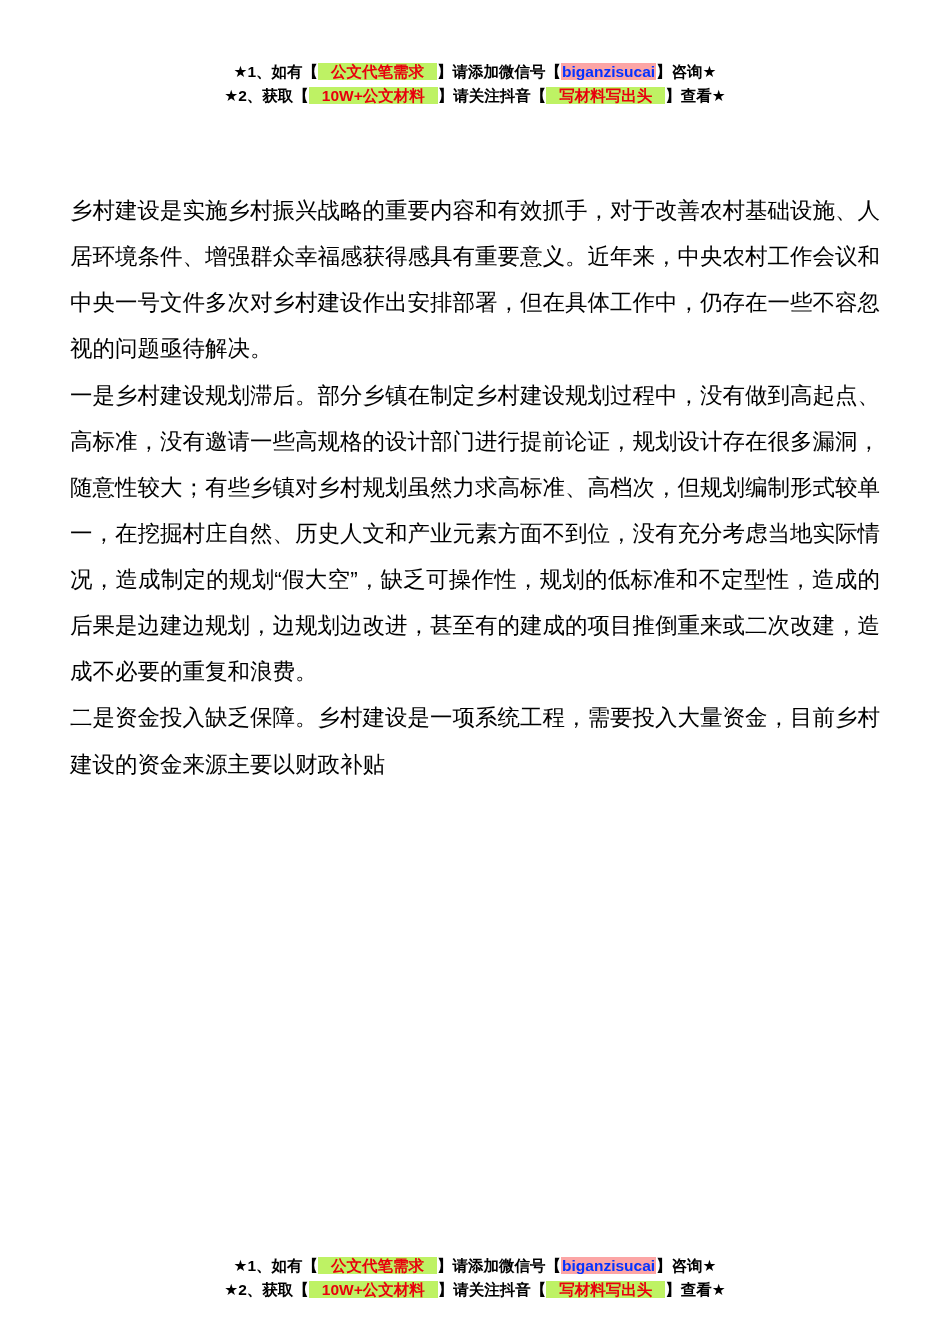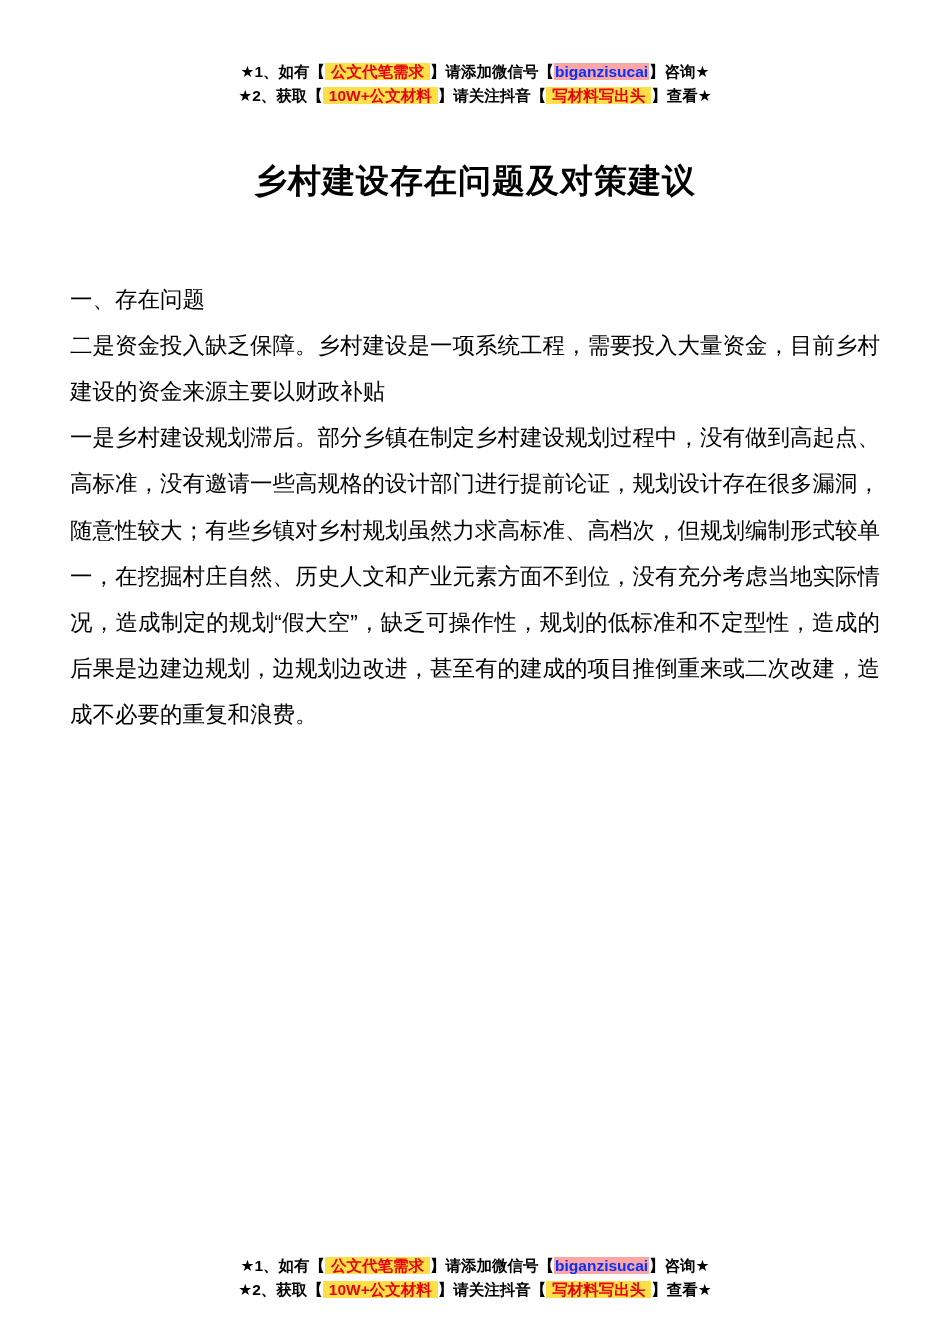--- a/index.html
+++ b/index.html
@@ -33,22 +33,22 @@
     font-size: 15.5px;
     letter-spacing: 0px;
   }
   .promo-line {
     white-space: nowrap;
   }
   .promo .star { color: #000; }
   .promo .plain { color: #000; text-align: right; }
   .promo .hl-red {
     color: #e8000d;
-    background: #fde047;
-    padding: 0 6px;
+    background: #bef264;
+    padding: 0 13px;
   }
   .promo .hl-blue {
     color: #0432ff;
     background: #fca5a5;
     padding: 0 1px;
   }
   .promo .brk { color: #000; }
 
   .promo-top { margin-bottom: 6px; }
   .promo-bottom {
@@ -90,26 +90,25 @@
 
   <div class="promo promo-top">
     <div class="promo-line">
       <span class="star">★</span><span class="plain">1、如有</span><span class="brk">【</span><span class="hl-red">公文代笔需求</span><span class="brk">】</span><span class="plain">请添加微信号</span><span class="brk">【</span><span class="hl-blue">biganzisucai</span><span class="brk">】</span><span class="plain">咨询</span><span class="star">★</span>
     </div>
     <div class="promo-line">
       <span class="star">★</span><span class="plain">2、获取</span><span class="brk">【</span><span class="hl-red">10W+公文材料</span><span class="brk">】</span><span class="plain">请关注抖音</span><span class="brk">【</span><span class="hl-red">写材料写出头</span><span class="brk">】</span><span class="plain">查看</span><span class="star">★</span>
     </div>
   </div>
 
-  <h1 class="doc-title">乡村建设存在问题及对策建议</h1>
 
   <div class="body-text">
-    <p class="para">一、存在问题</p>
+    <p class="para">乡村建设是实施乡村振兴战略的重要内容和有效抓手，对于改善农村基础设施、人居环境条件、增强群众幸福感获得感具有重要意义。近年来，中央农村工作会议和中央一号文件多次对乡村建设作出安排部署，但在具体工作中，仍存在一些不容忽视的问题亟待解决。</p>
+    <p class="para">一是乡村建设规划滞后。部分乡镇在制定乡村建设规划过程中，没有做到高起点、高标准，没有邀请一些高规格的设计部门进行提前论证，规划设计存在很多漏洞，随意性较大；有些乡镇对乡村规划虽然力求高标准、高档次，但规划编制形式较单一，在挖掘村庄自然、历史人文和产业元素方面不到位，没有充分考虑当地实际情况，造成制定的规划“假大空”，缺乏可操作性，规划的低标准和不定型性，造成的后果是边建边规划，边规划边改进，甚至有的建成的项目推倒重来或二次改建，造成不必要的重复和浪费。</p>
     <p class="para">二是资金投入缺乏保障。乡村建设是一项系统工程，需要投入大量资金，目前乡村建设的资金来源主要以财政补贴</p>
-    <p class="para">一是乡村建设规划滞后。部分乡镇在制定乡村建设规划过程中，没有做到高起点、高标准，没有邀请一些高规格的设计部门进行提前论证，规划设计存在很多漏洞，随意性较大；有些乡镇对乡村规划虽然力求高标准、高档次，但规划编制形式较单一，在挖掘村庄自然、历史人文和产业元素方面不到位，没有充分考虑当地实际情况，造成制定的规划“假大空”，缺乏可操作性，规划的低标准和不定型性，造成的后果是边建边规划，边规划边改进，甚至有的建成的项目推倒重来或二次改建，造成不必要的重复和浪费。</p>
   </div>
 
   <div class="promo promo-bottom">
     <div class="promo-line">
       <span class="star">★</span><span class="plain">1、如有</span><span class="brk">【</span><span class="hl-red">公文代笔需求</span><span class="brk">】</span><span class="plain">请添加微信号</span><span class="brk">【</span><span class="hl-blue">biganzisucai</span><span class="brk">】</span><span class="plain">咨询</span><span class="star">★</span>
     </div>
     <div class="promo-line">
       <span class="star">★</span><span class="plain">2、获取</span><span class="brk">【</span><span class="hl-red">10W+公文材料</span><span class="brk">】</span><span class="plain">请关注抖音</span><span class="brk">【</span><span class="hl-red">写材料写出头</span><span class="brk">】</span><span class="plain">查看</span><span class="star">★</span>
     </div>
   </div>

